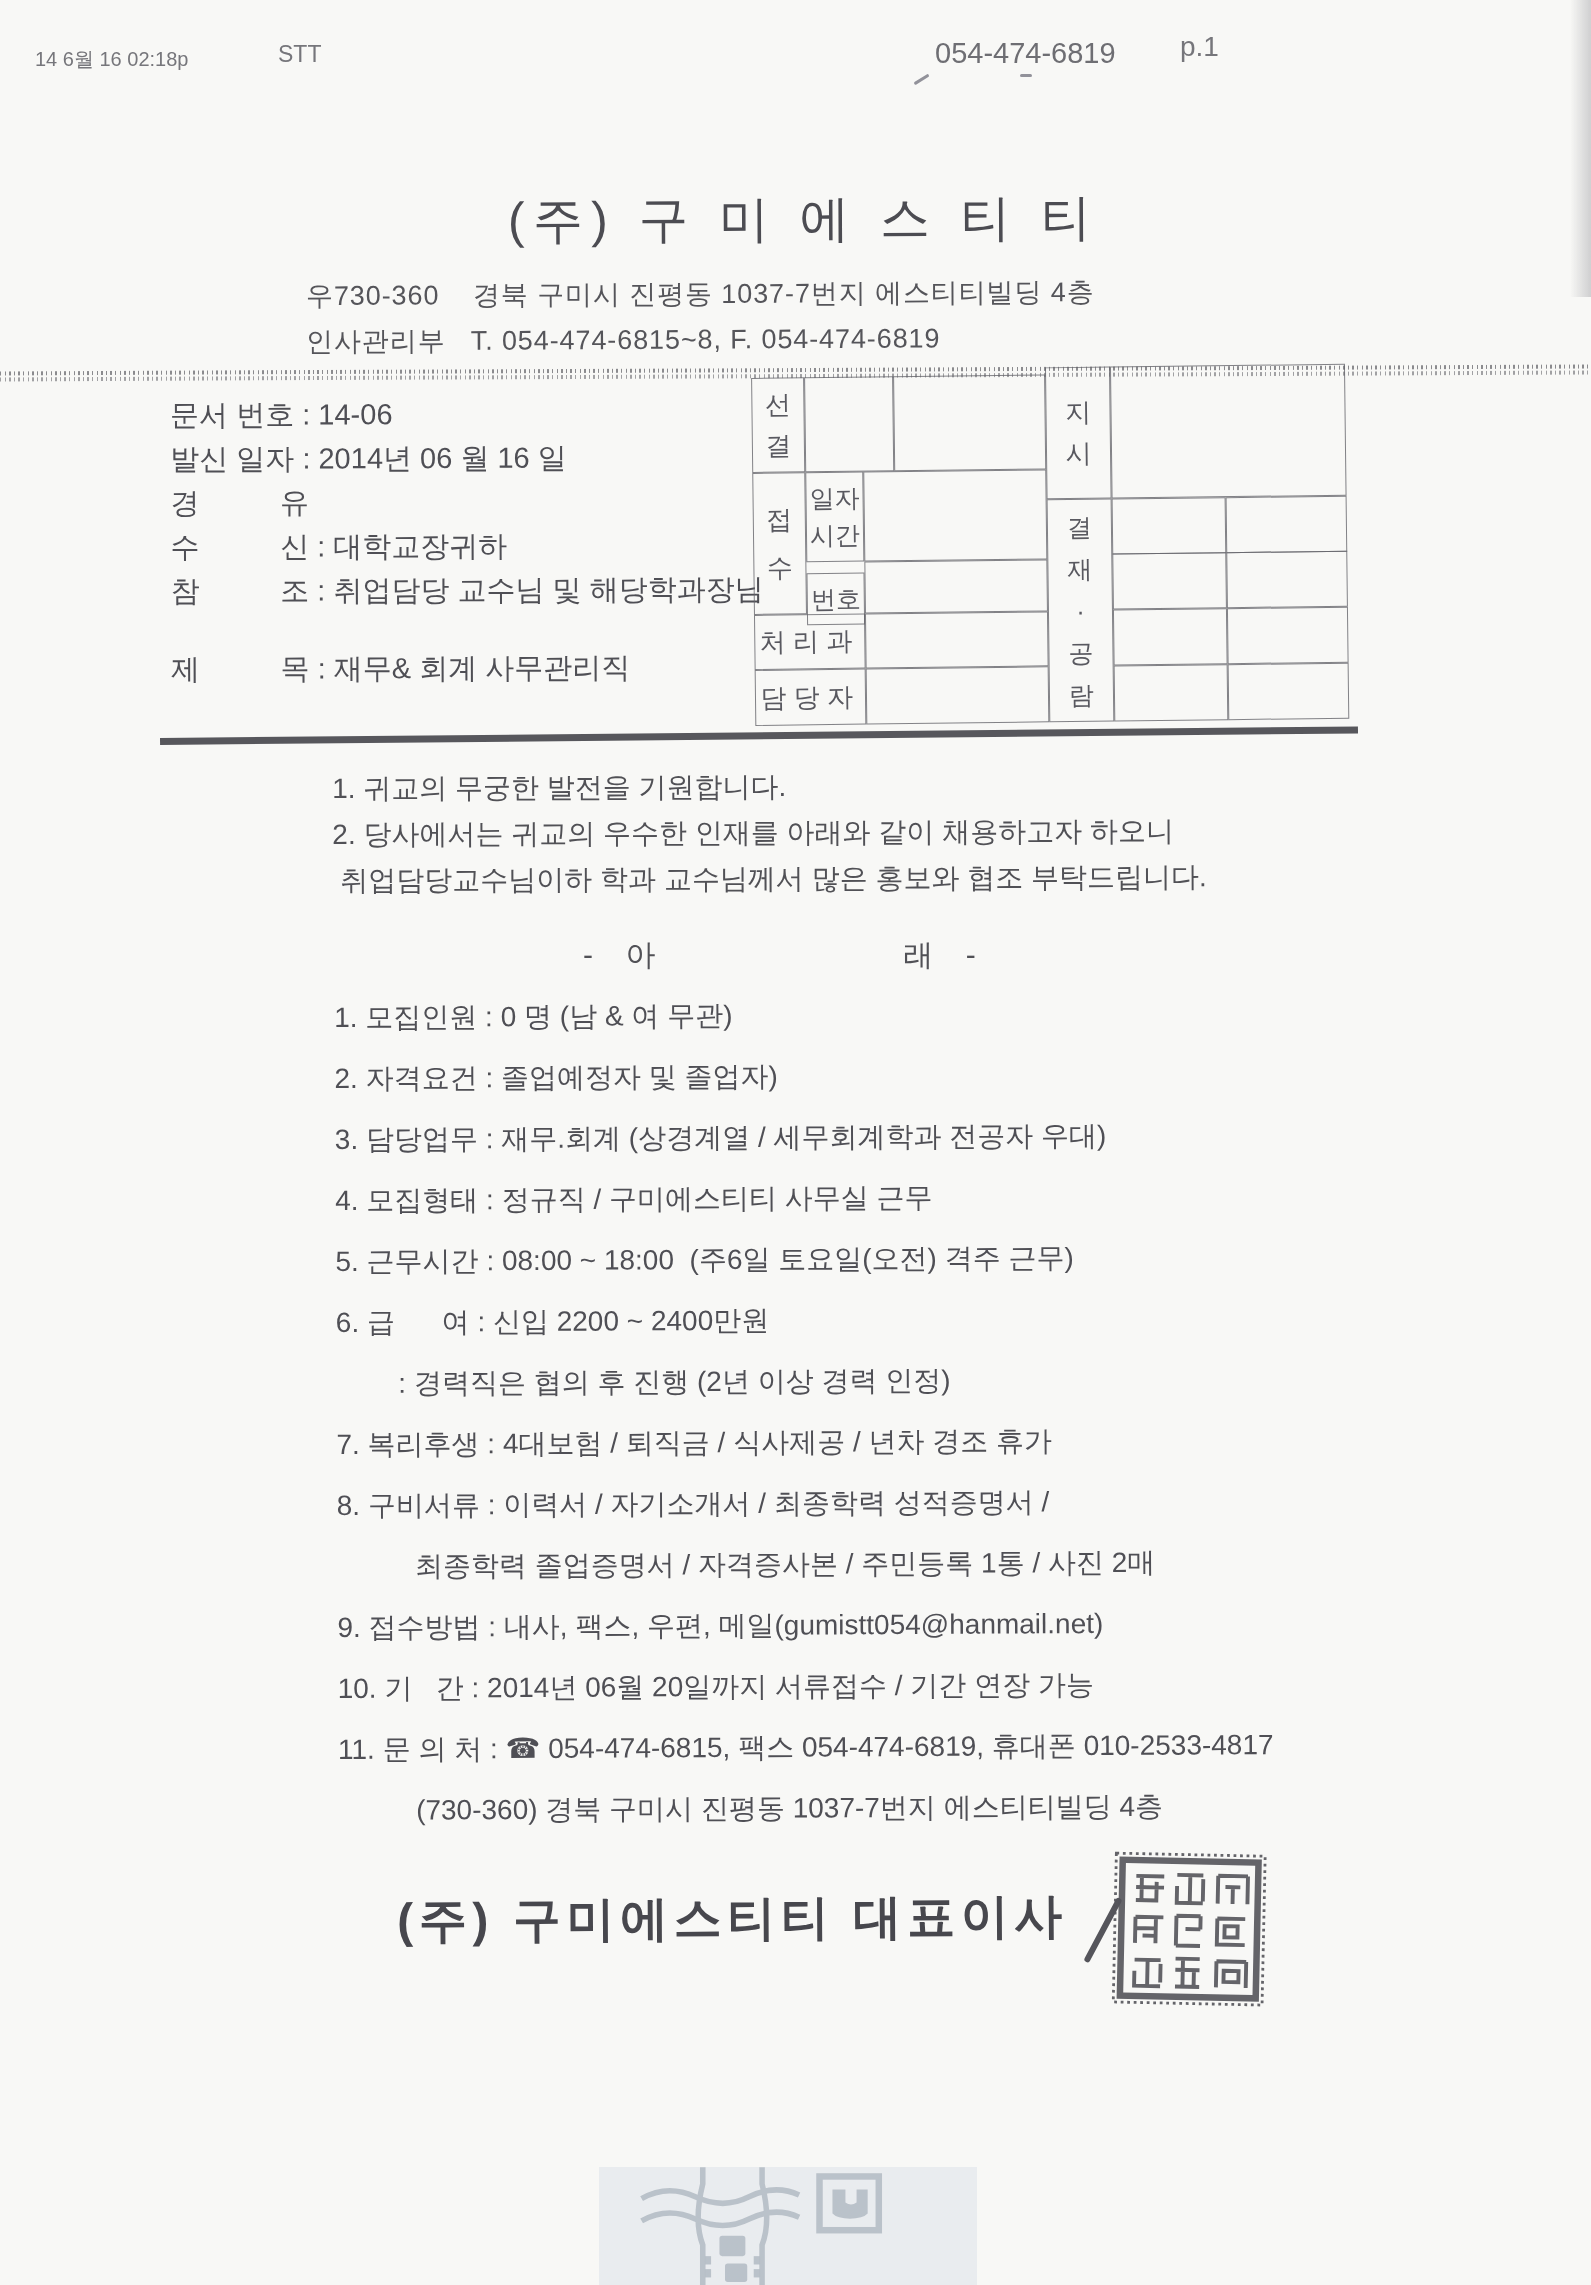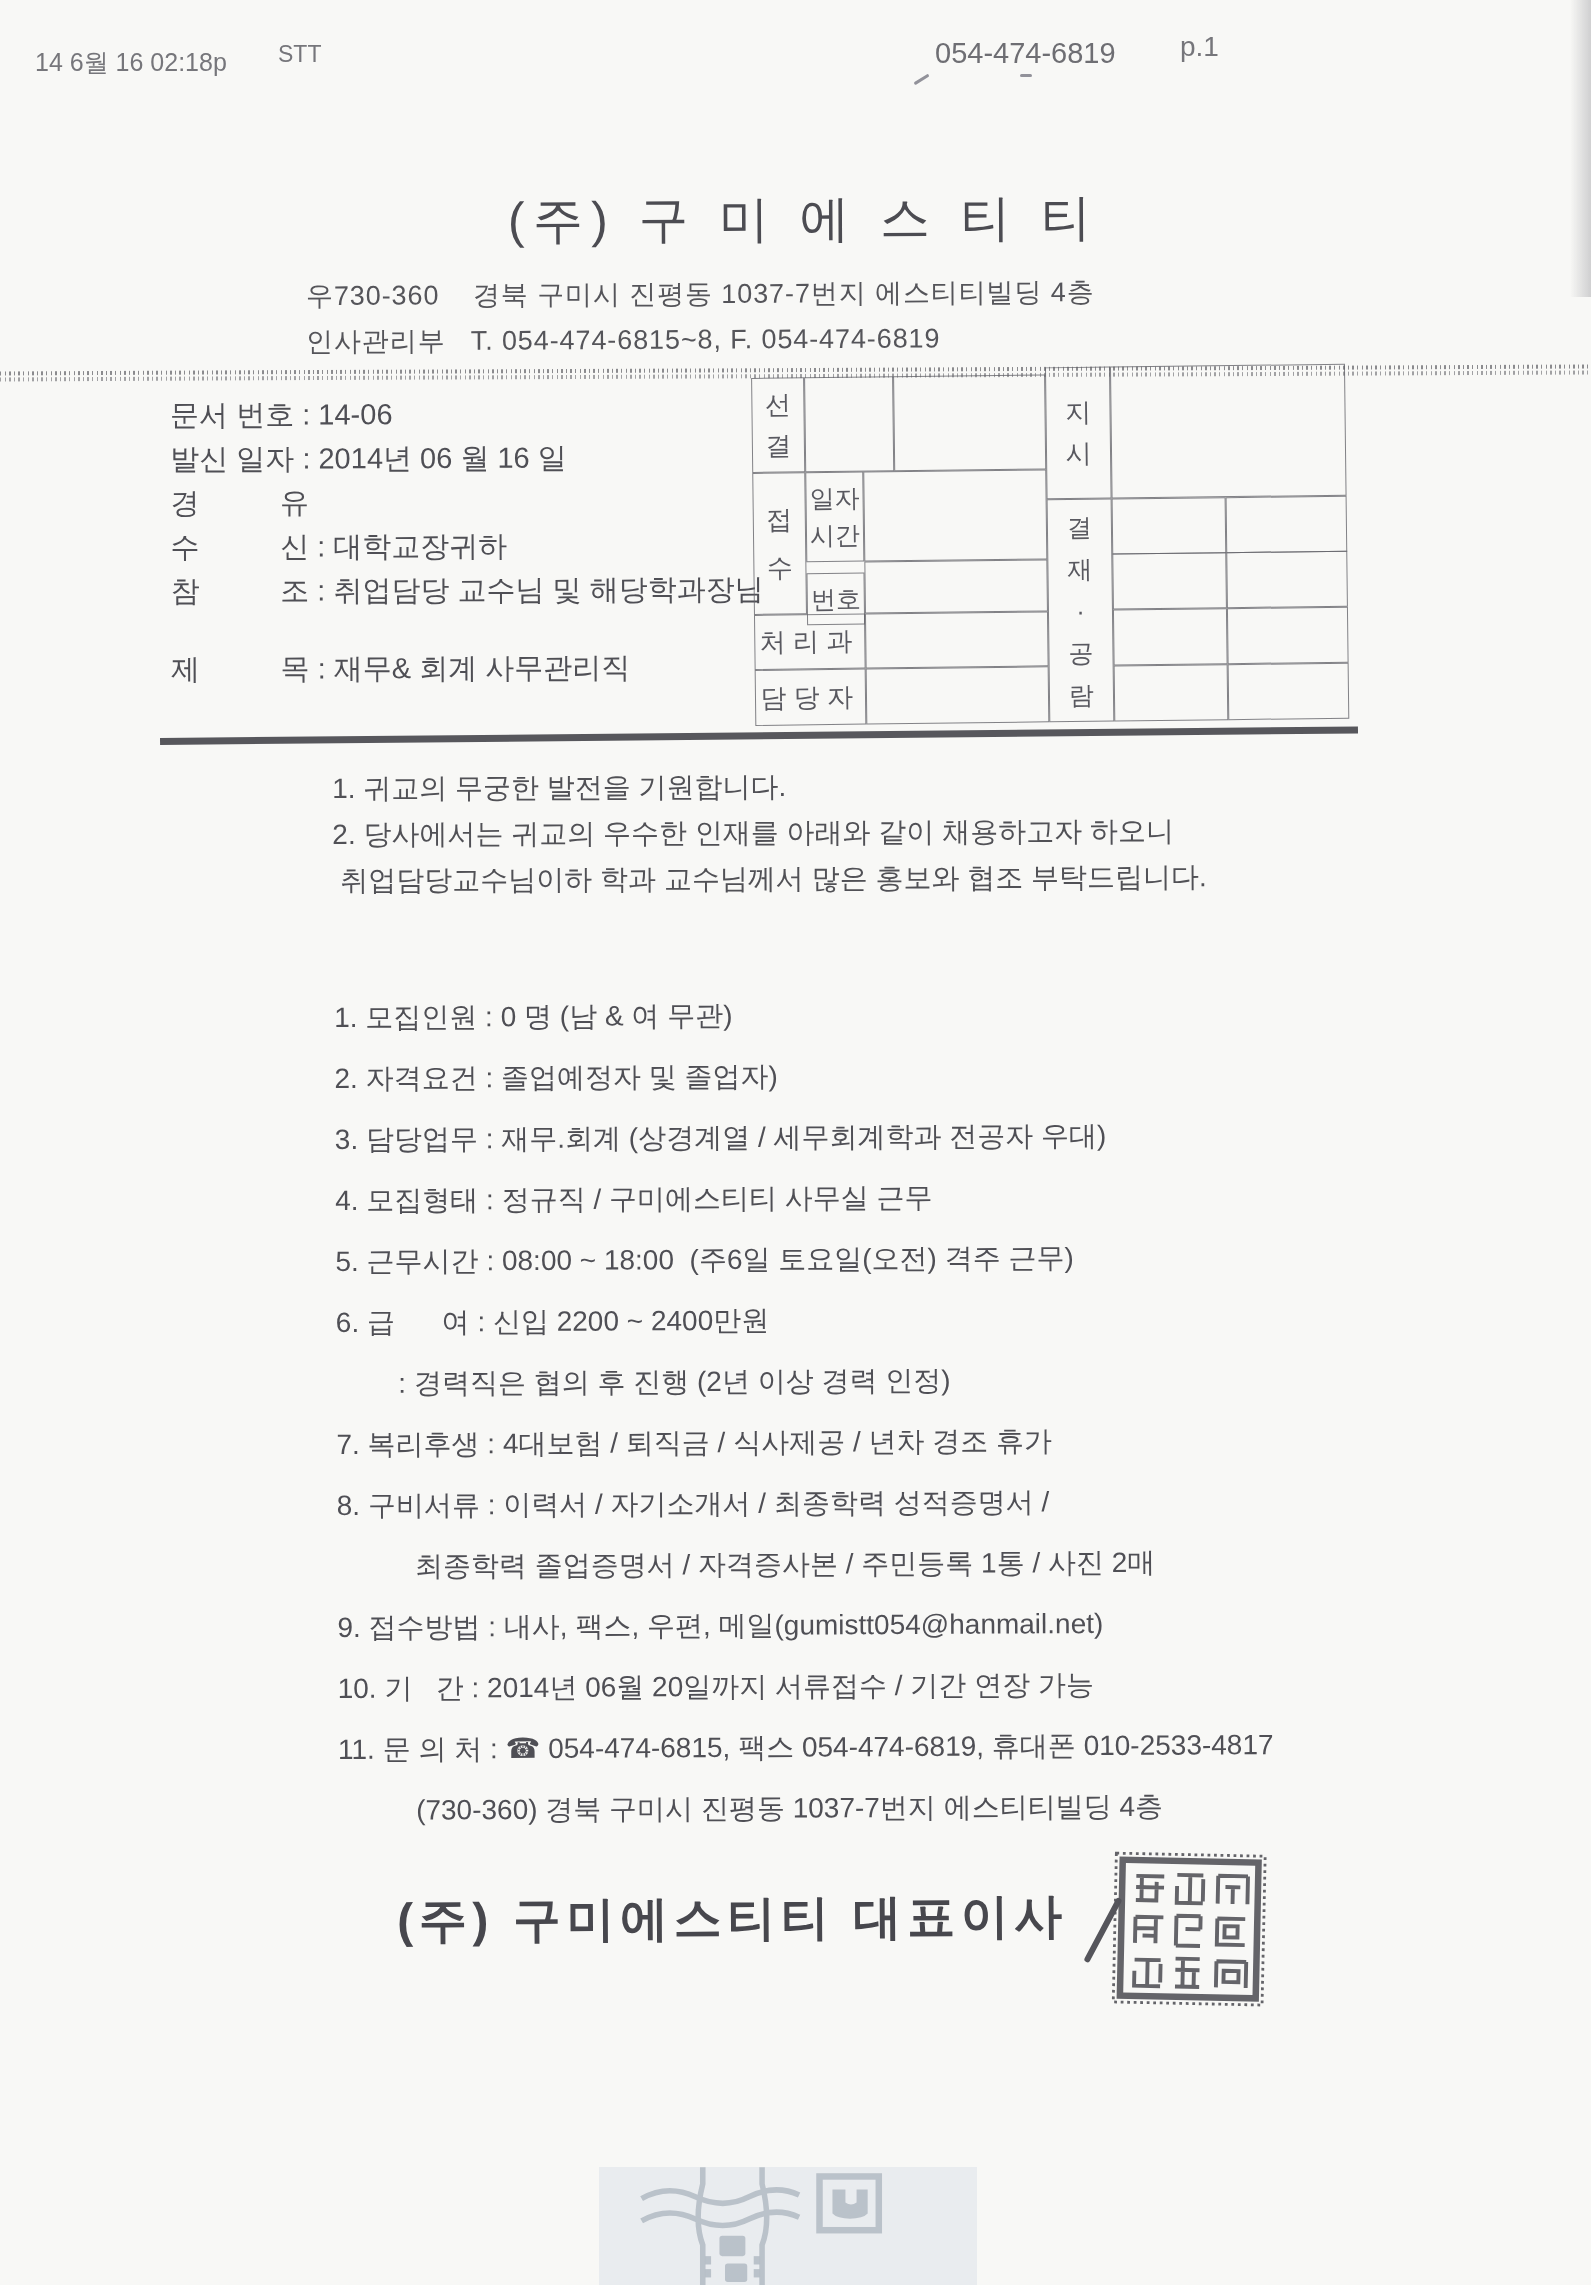--- a/index.html
+++ b/index.html
@@ -9,21 +9,21 @@
     background:#f8f8f6;
     font-family:"Liberation Sans","DejaVu Sans",sans-serif;
     color:#515156;
     overflow:hidden;
   }
   .pos { position:absolute; }
   .pre { white-space:pre; }
   .scan { filter:blur(0.3px); }
 
   
-  .fax-meta { color:#76767b; font-size:25px; }
+  .fax-meta { color:#76767b; font-size:20px; }
   .fax-num  { color:#6e6e73; font-size:29px; }
   .tick { background:#92929a; height:2.8px; border-radius:1.9px; }
 
   
   .co-title {
     font-size:50px; font-weight:500; letter-spacing:8.3px; color:#4c4c52;
   }
   .co-line { font-size:27px; letter-spacing:0.9px; color:#55555a; }
   .hatch {
     left:0; width:1592px; height:3.7px;
@@ -140,20 +140,21 @@
   </div>
 
   <div class="pos heavy-rule"></div>
 
   <div class="intro pos">
     <div class="intro-line">1. 귀교의 무궁한 발전을 기원합니다.</div>
     <div class="intro-line">2. 당사에서는 귀교의 우수한 인재를 아래와 같이 채용하고자 하오니</div>
     <div class="intro-line"> 취업담당교수님이하 학과 교수님께서 많은 홍보와 협조 부탁드립니다.</div>
   </div>
 
+  <div class="arae pos">-   아                        래   -</div>
 
   <div class="items pos">
     <div class="item-line">1. 모집인원 : 0 명 (남 &amp; 여 무관)</div>
     <div class="item-line">2. 자격요건 : 졸업예정자 및 졸업자)</div>
     <div class="item-line">3. 담당업무 : 재무.회계 (상경계열 / 세무회계학과 전공자 우대)</div>
     <div class="item-line">4. 모집형태 : 정규직 / 구미에스티티 사무실 근무</div>
     <div class="item-line">5. 근무시간 : 08:00 ~ 18:00  (주6일 토요일(오전) 격주 근무)</div>
     <div class="item-line">6. 급      여 : 신입 2200 ~ 2400만원</div>
     <div class="item-line">        : 경력직은 협의 후 진행 (2년 이상 경력 인정)</div>
     <div class="item-line">7. 복리후생 : 4대보험 / 퇴직금 / 식사제공 / 년차 경조 휴가</div>

